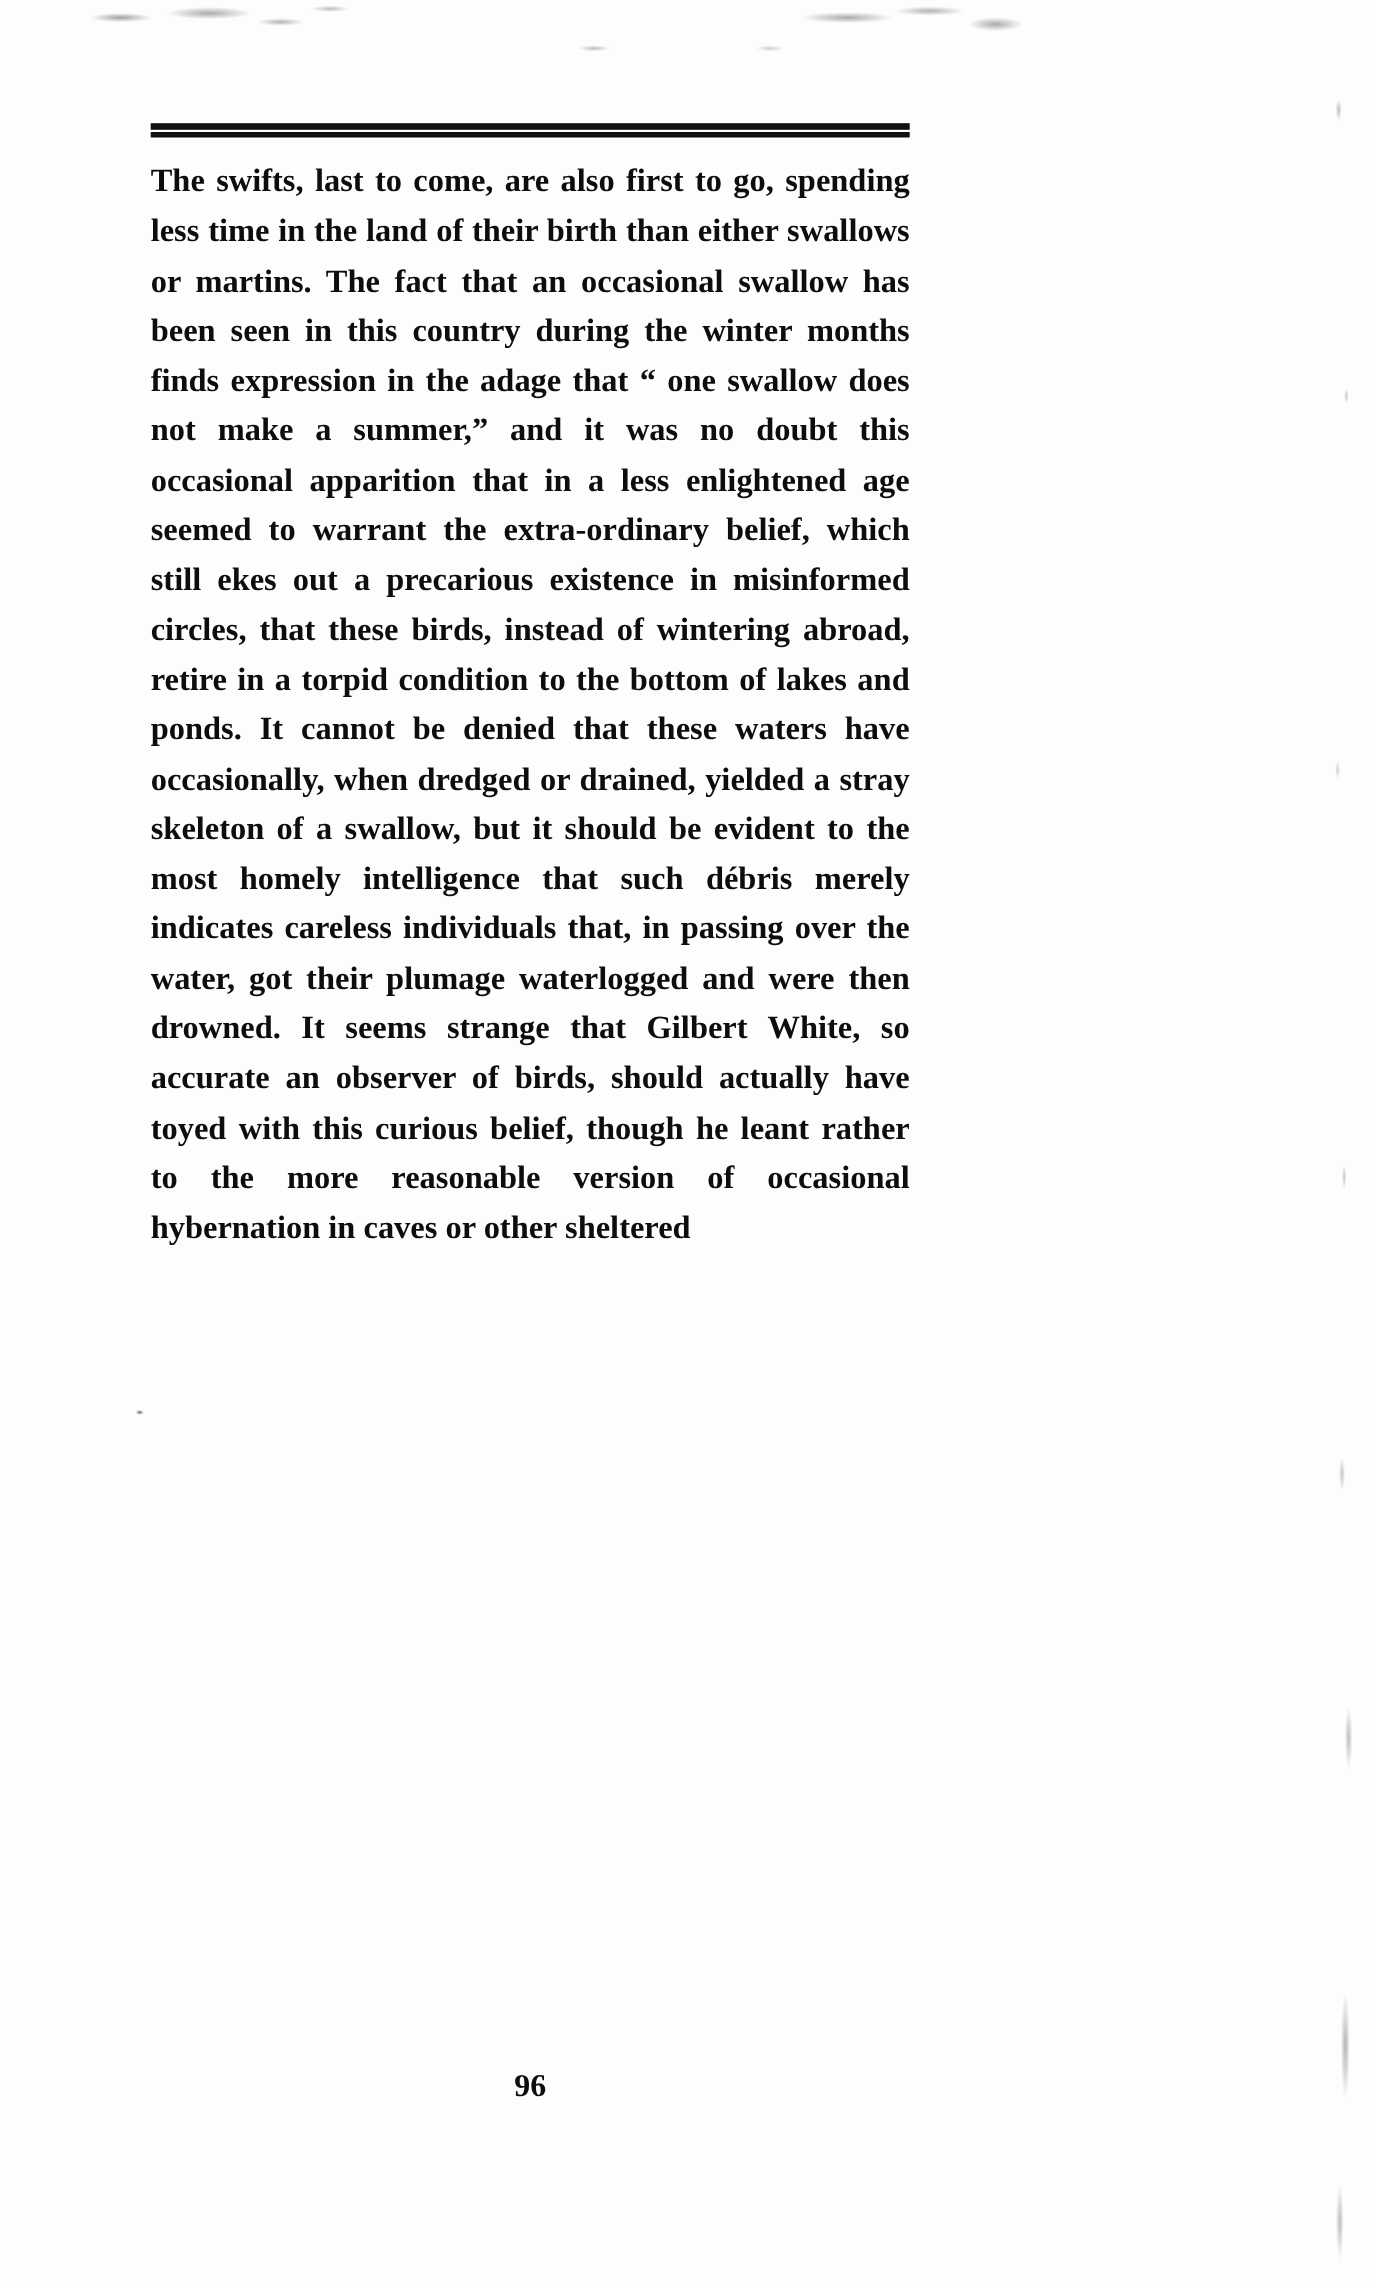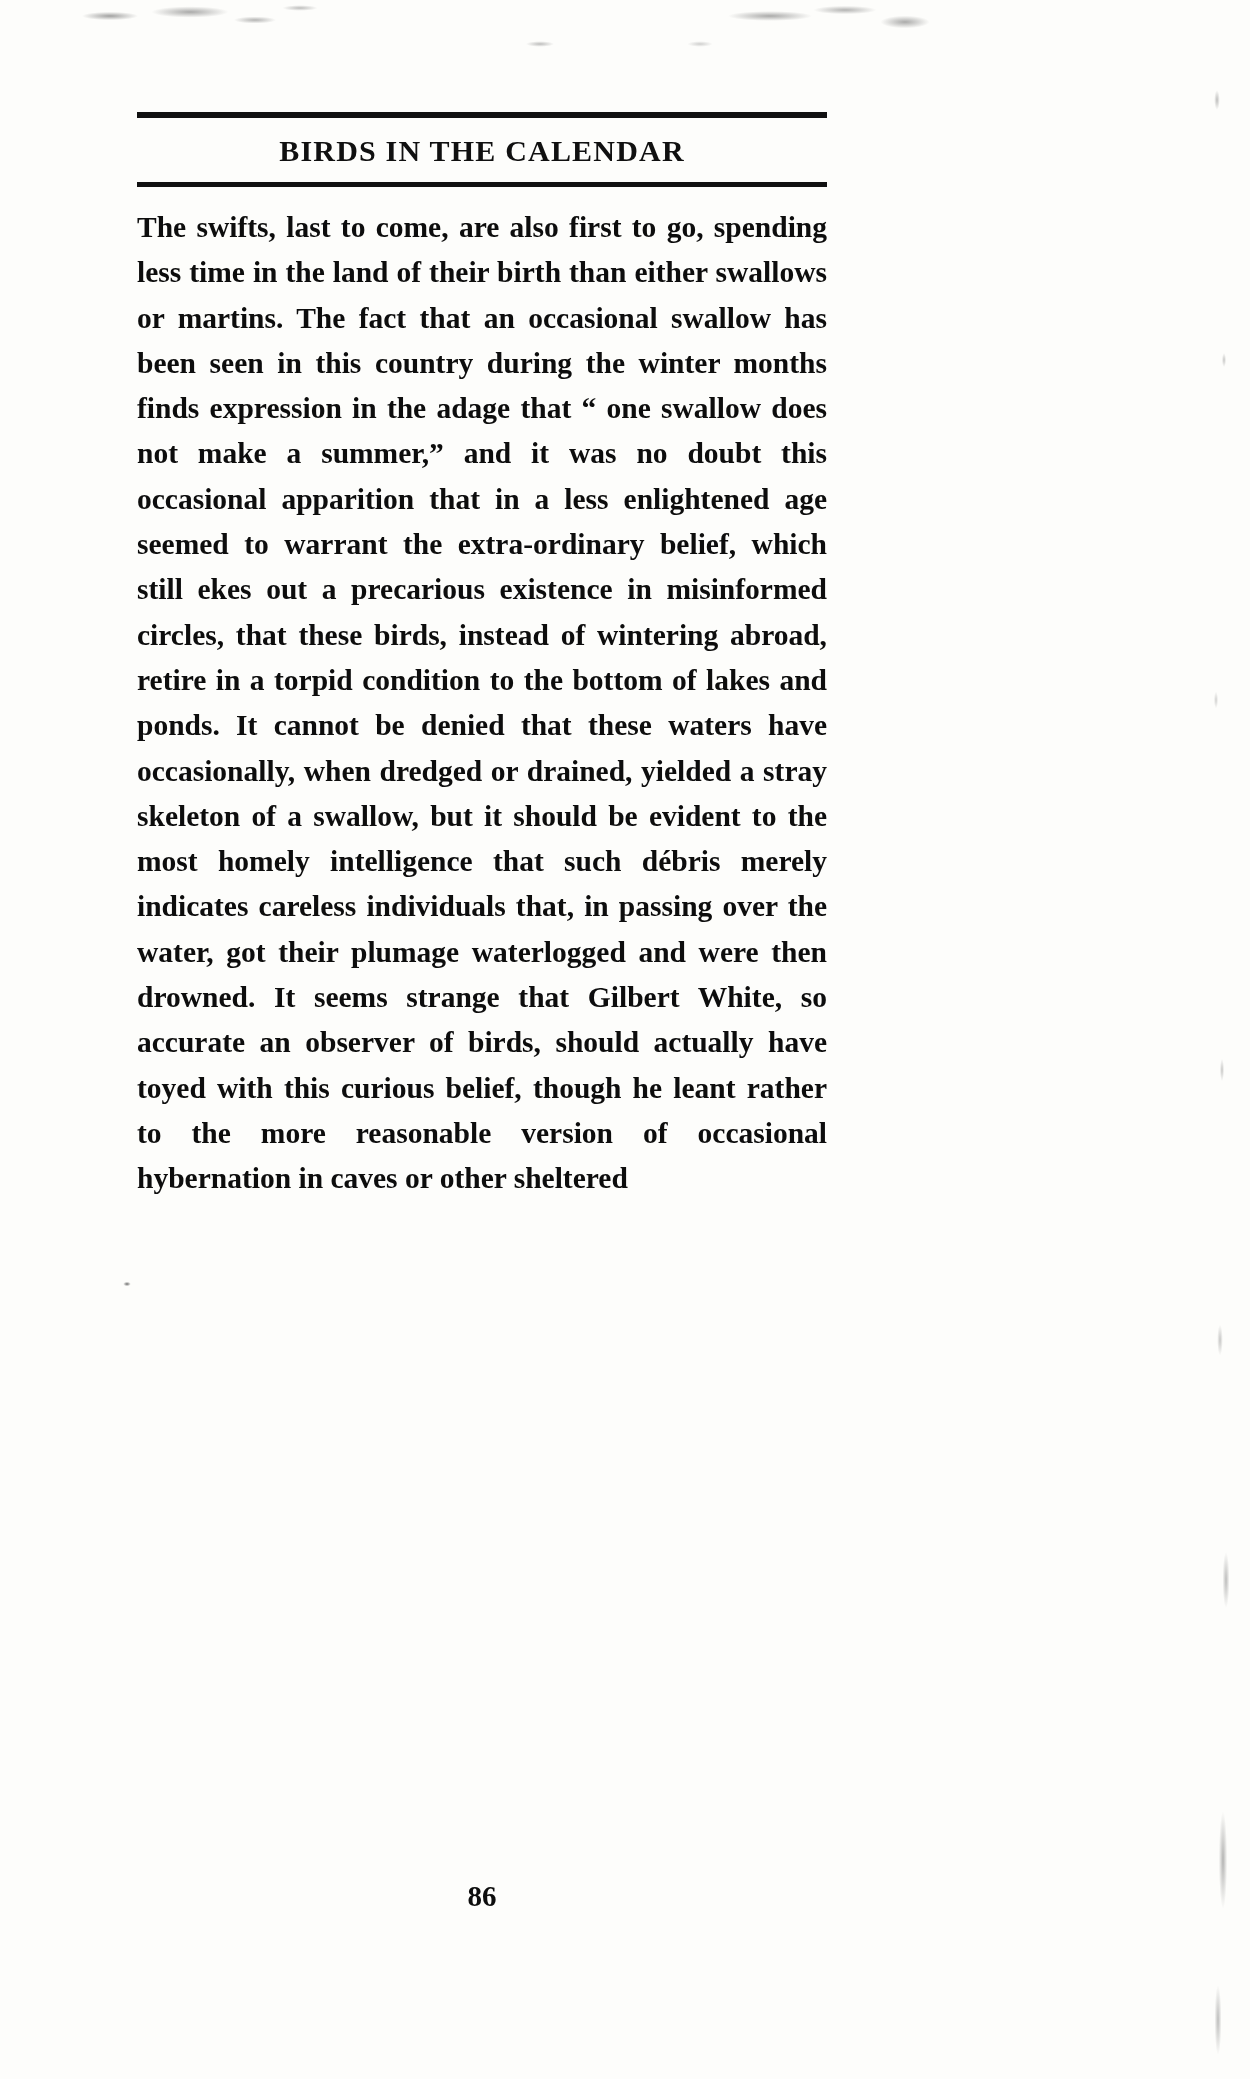--- a/index.html
+++ b/index.html
@@ -130,25 +130,24 @@
 <div class="page">
 
   <div class="noise-top"></div>
   <div class="noise-right"></div>
   <div class="noise-left"></div>
 
   <div class="content">
 
     <div class="rule-top"></div>
 
-    <div class="running-head">BIRDS IN THE CALENDAR</div>
 
     <div class="rule-bottom"></div>
 
     <div class="body-text">
       <p>The swifts, last to come, are also first to go, spending less time in the land of their birth than either swallows or martins. The fact that an occasional swallow has been seen in this country during the winter months finds expression in the adage that “ one swallow does not make a summer,” and it was no doubt this occasional apparition that in a less enlightened age seemed to warrant the extra-ordinary belief, which still ekes out a precarious existence in misinformed circles, that these birds, instead of wintering abroad, retire in a torpid condition to the bottom of lakes and ponds. It cannot be denied that these waters have occasionally, when dredged or drained, yielded a stray skeleton of a swallow, but it should be evident to the most homely intelligence that such débris merely indicates careless individuals that, in passing over the water, got their plumage waterlogged and were then drowned. It seems strange that Gilbert White, so accurate an observer of birds, should actually have toyed with this curious belief, though he leant rather to the more reasonable version of occasional hybernation in caves or other sheltered</p>
     </div>
 
   </div>
 
-  <div class="folio">86</div>
+  <div class="folio">96</div>
 
 </div>
 
 </body></html>

